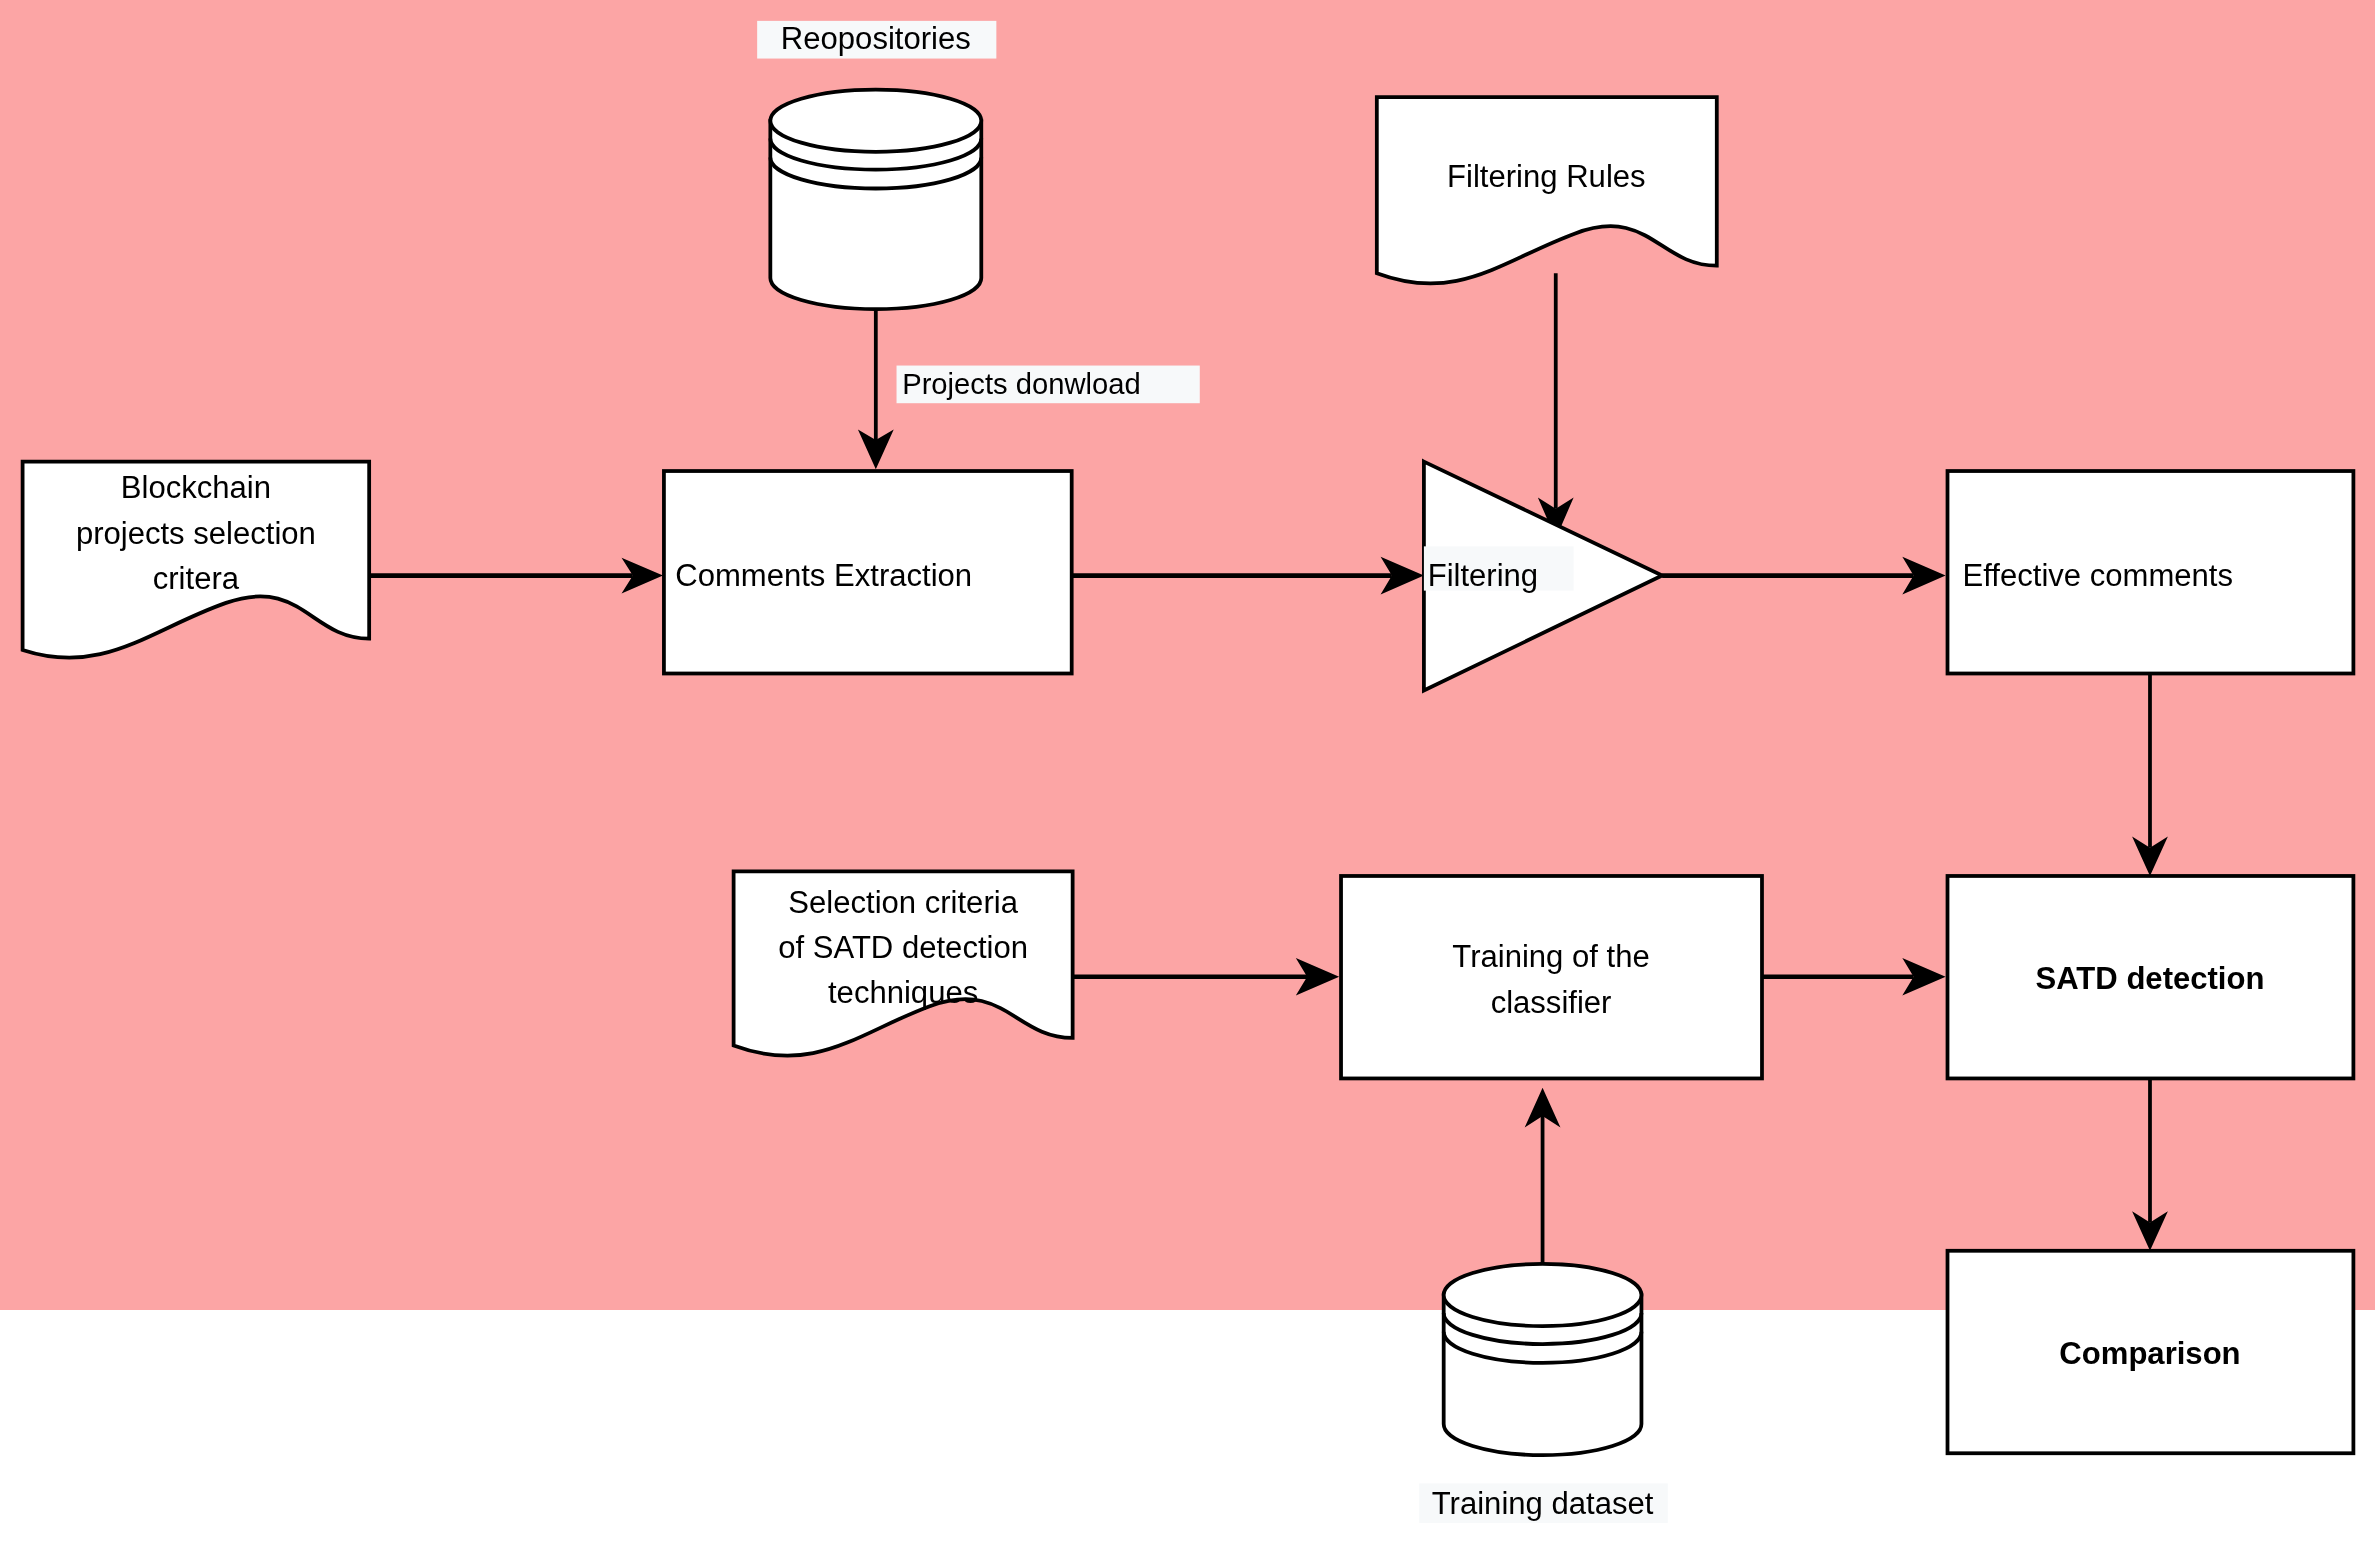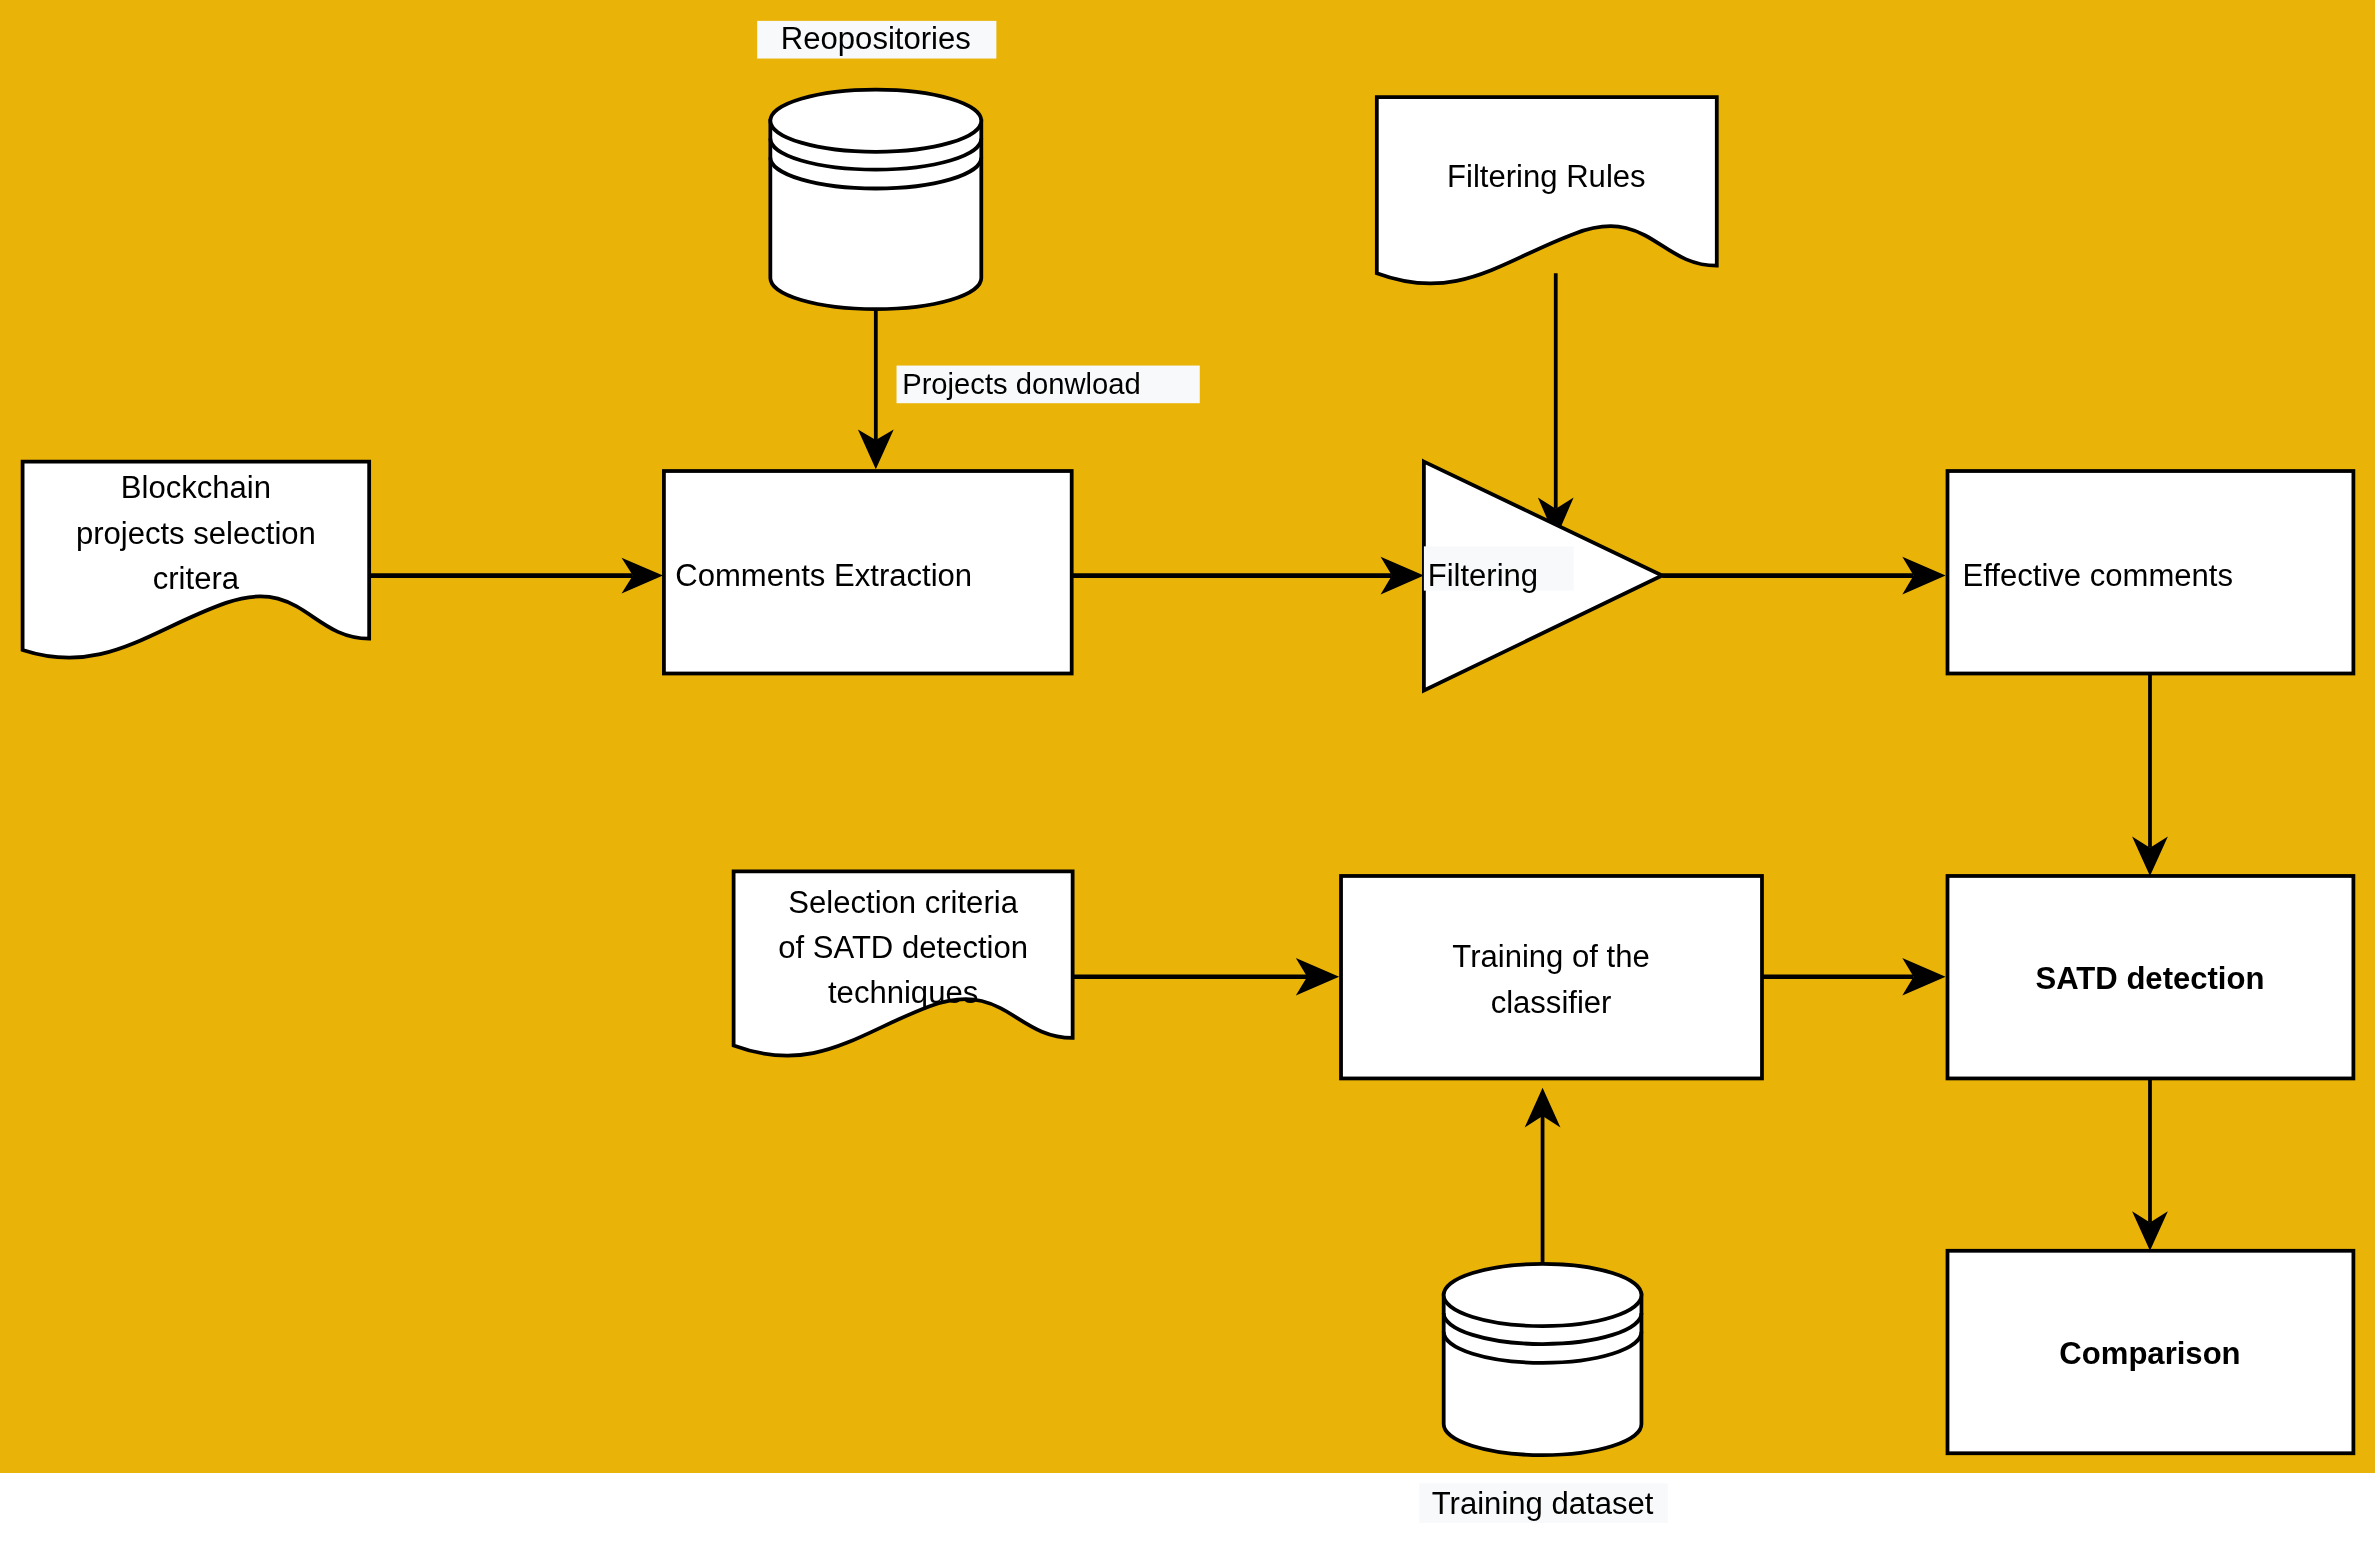--- a/index.html
+++ b/index.html
@@ -9,22 +9,22 @@
   }
   body {
     width: 2376px;
     height: 1557px;
     font-family: "Liberation Sans", sans-serif;
     overflow: hidden;
   }
   #diagram-root {
     position: relative;
     width: 2376px;
-    height: 1473px;
-    background: #eab308;
+    height: 1310px;
+    background: #fca5a5;
   }
   svg.flow {
     display: block;
     width: 2376px;
     height: 1557px;
   }
   .shape-stroke {
     fill: #ffffff;
     stroke: #000000;
     stroke-width: 4;

